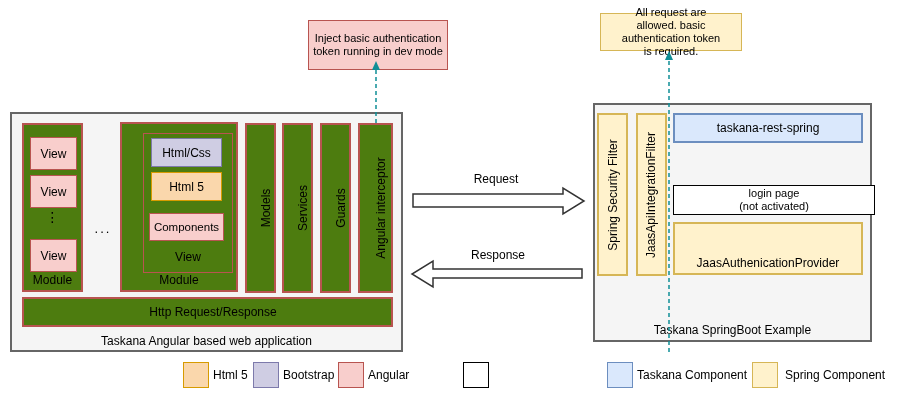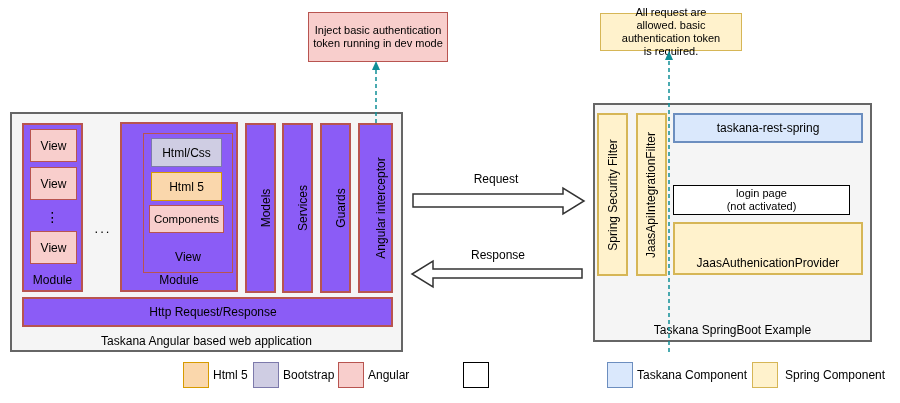--- a/index.html
+++ b/index.html
@@ -1,21 +1,21 @@
 <!DOCTYPE html>
 <html><head>
 <meta charset="utf-8">
 <style>
   html,body{margin:0;padding:0;background:#fff;}
   #canvas{position:relative;width:900px;height:403px;background:#fff;
     font-family:"Liberation Sans","DejaVu Sans",sans-serif;color:#000;overflow:hidden;}
   .abs{position:absolute;box-sizing:border-box;}
   .center{display:flex;align-items:center;justify-content:center;text-align:center;}
-  .pink{background:#8b5cf6;border:2px solid #B85450;padding-left:11px;}
-  .pink-thin{background:#F8CECC;border:1.5px solid #B85450;}
+  .pink{background:#4d7c0f;border:2px solid #B85450;padding-left:11px;}
+  .pink-thin{background:#F8CECC;border:1.5px solid #B85450;margin-top:8px;}
   .yellow{background:#FFF2CC;border:2px solid #D6B656;}
   .blue{background:#DAE8FC;border:2px solid #6C8EBF;}
   .whitebox{background:#FFFFFF;border:1.5px solid #000;}
   .graybox{background:#F5F5F5;border:2px solid #666;}
   .purple{background:#CFCDE3;border:1.5px solid #7D7AAB;}
   .orange{background:#FAD7AC;border:1.5px solid #D79B00;}
   .fs11{font-size:11px;line-height:13px;}
   .fs12{font-size:12px;line-height:14px;}
   .prelines{white-space:pre-line;}
   .vbar{display:flex;align-items:center;justify-content:center;}
@@ -103,21 +103,21 @@
       <span>Spring Security Filter</span>
     </div>
     <div class="abs yellow vbar" style="left:41px;top:8px;width:31px;height:163px;">
       <span>JaasApiIntegrationFilter</span>
     </div>
 
     <div class="abs blue center fs12" style="left:78px;top:8px;width:190px;height:30px;">
       <span>taskana-rest-spring</span>
     </div>
 
-    <div class="abs whitebox center fs11 prelines" style="left:78px;top:80px;width:177px;height:30px;justify-content:center;">
+    <div class="abs whitebox center fs11 prelines" style="left:78px;top:80px;width:202px;height:30px;justify-content:center;">
       <span class="prelines">login page
 (not activated)</span>
     </div>
 
     <div class="abs yellow" style="left:78px;top:117px;width:190px;height:53px;">
       <div class="label-bottom fs12" style="bottom:3px;margin-top:6px;">JaasAuthenicationProvider</div>
     </div>
 
 
     <div class="label-bottom fs12" style="top:218px;">Taskana SpringBoot Example</div>

